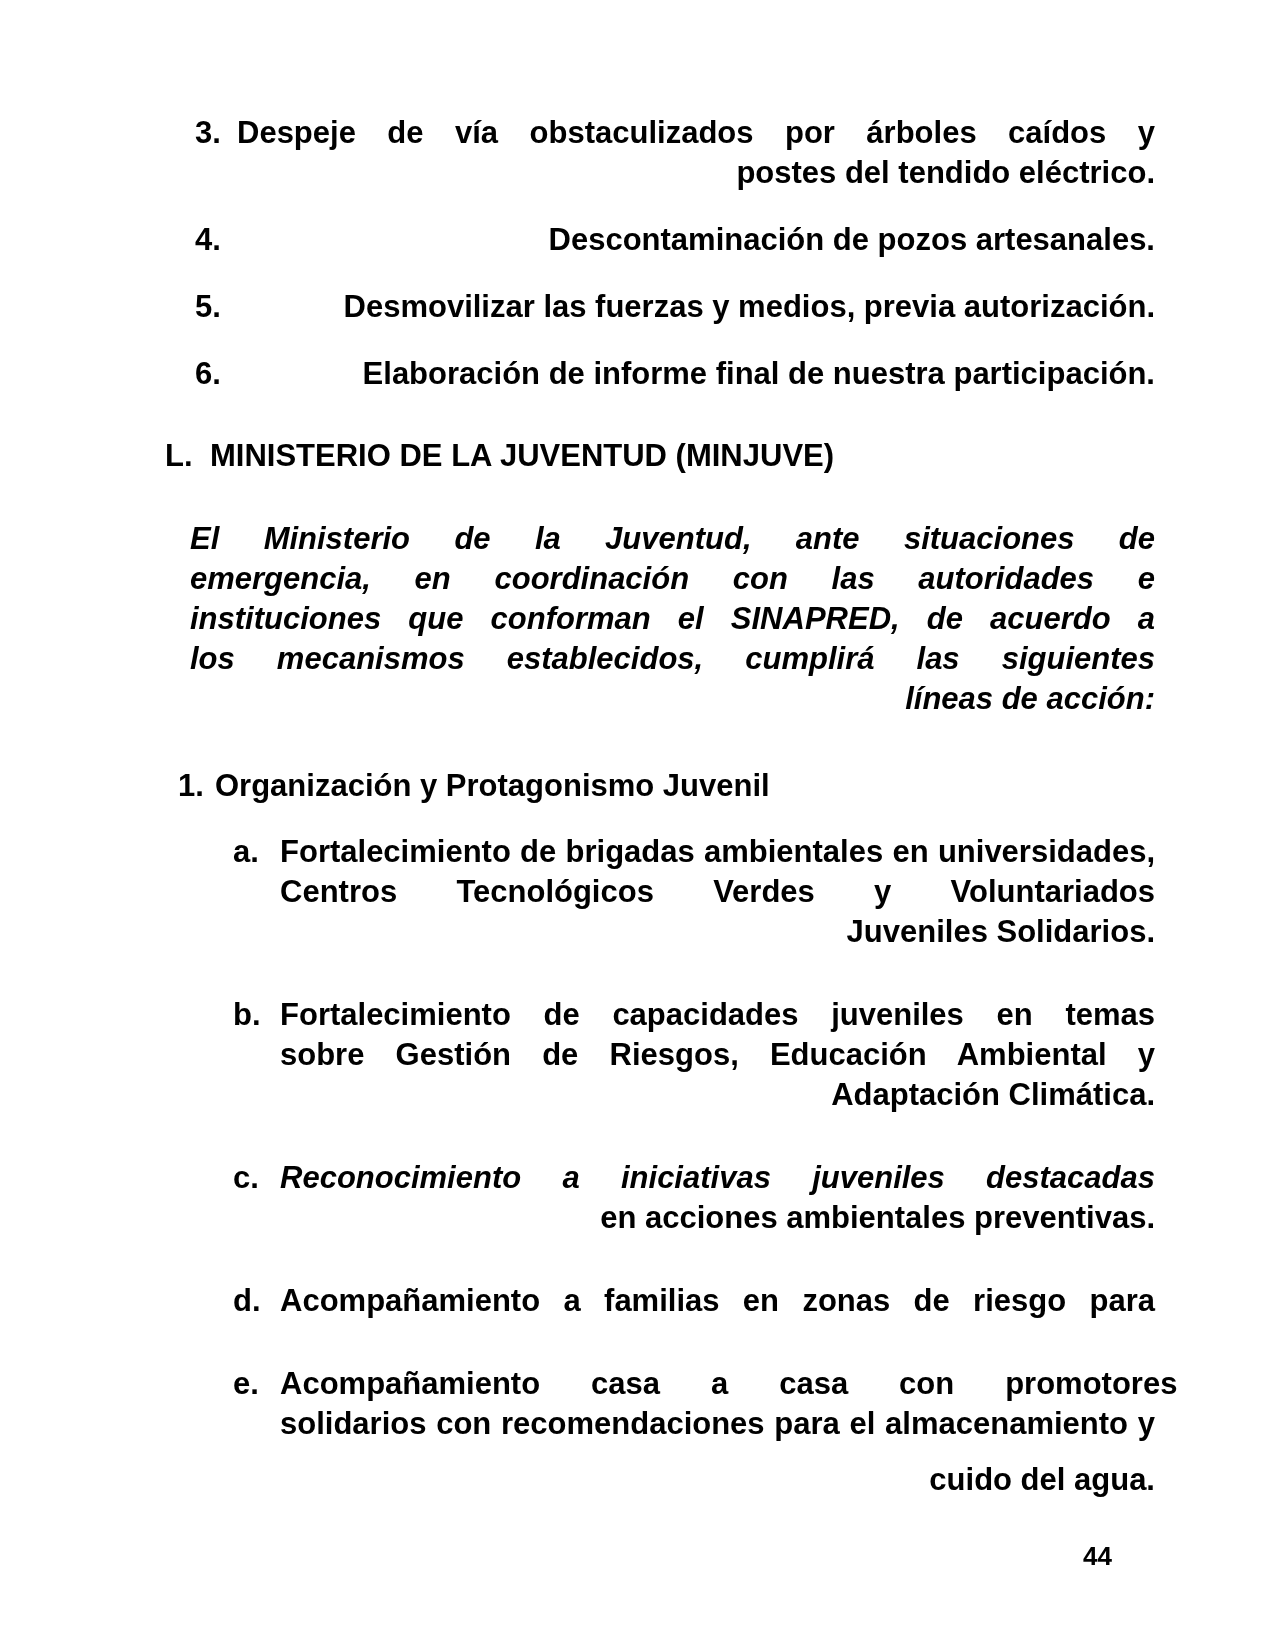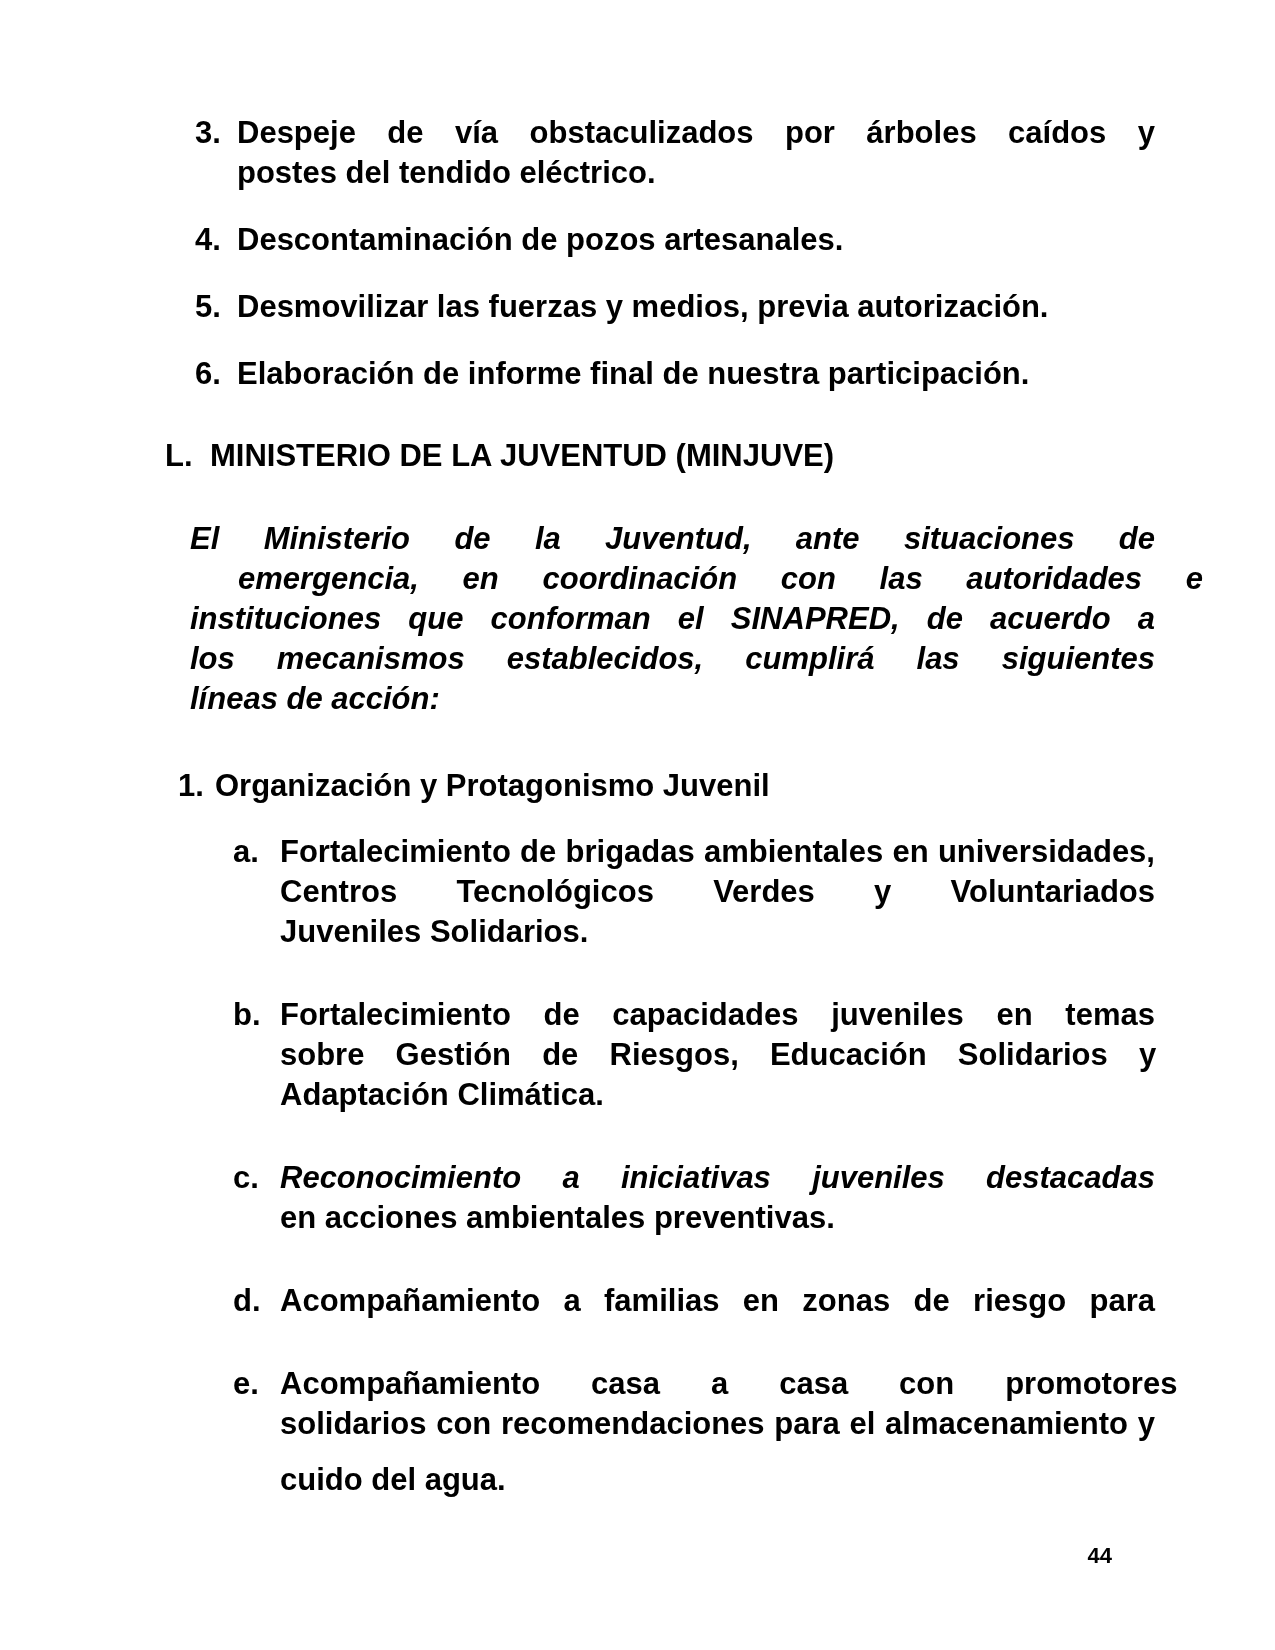--- a/index.html
+++ b/index.html
@@ -17,23 +17,23 @@
     padding-top:113px;
     overflow:hidden;
   }
   .item{position:relative;box-sizing:border-box;}
   .marker{position:absolute;left:0;top:0;line-height:40px;}
   .num-item{margin-left:195px;width:960px;padding-left:42px;margin-bottom:27px;}
   .let-item{margin-left:233px;width:922px;padding-left:47px;margin-bottom:43px;}
   .heading{position:relative;box-sizing:border-box;margin-left:165px;padding-left:45px;margin-top:42px;margin-bottom:43px;}
   .para{margin-left:190px;width:965px;margin-bottom:47px;font-style:italic;}
   .subheading{position:relative;box-sizing:border-box;margin-left:178px;padding-left:37px;margin-bottom:26px;}
-  .line{white-space:nowrap;overflow:visible;}
+  .line{white-space:nowrap;overflow:visible;text-align:right;}
   .line .lt{display:inline-block;transform-origin:0 50%;}
-  .page-num{position:absolute;top:1542px;right:163px;font-size:22px;line-height:28px;}
+  .page-num{position:absolute;top:1542px;right:163px;font-size:26px;line-height:28px;}
 </style>
 </head>
 <body>
 
 <div class="page">
 
   <div id="numbered-list">
       <div class="item num-item">
         <span class="marker">3.</span>
         <div class="line"><span class="lt" style="word-spacing: 22.85px;">Despeje de vía obstaculizados por árboles caídos y</span></div>
@@ -53,42 +53,42 @@
       </div>
     </div>
 
   <div class="heading">
     <span class="marker">L.</span>
     <span>MINISTERIO DE LA JUVENTUD (MINJUVE)</span>
   </div>
 
   <div id="intro-paragraph" class="para">
       <div class="line"><span class="lt" style="word-spacing: 35.73px;">El Ministerio de la Juventud, ante situaciones de</span></div>
-      <div class="line"><span class="lt" style="word-spacing: 35.07px; margin-left: 48px;">emergencia, en coordinación con las autoridades e</span></div>
+      <div class="line"><span class="lt" style="word-spacing: 35.07px;">emergencia, en coordinación con las autoridades e</span></div>
       <div class="line"><span class="lt" style="word-spacing: 18.51px;">instituciones que conforman el SINAPRED, de acuerdo a</span></div>
       <div class="line"><span class="lt" style="word-spacing: 33.46px;">los mecanismos establecidos, cumplirá las siguientes</span></div>
       <div class="line"><span class="lt" style="word-spacing: 0px;">líneas de acción:</span></div>
     </div>
 
   <div class="subheading">
     <span class="marker">1.</span>
     <span>Organización y Protagonismo Juvenil</span>
   </div>
 
   <div id="lettered-list">
       <div class="item let-item">
         <span class="marker">a.</span>
         <div class="line"><span class="lt" style="word-spacing: 0.65px;">Fortalecimiento de brigadas ambientales en universidades,</span></div>
         <div class="line"><span class="lt" style="word-spacing: 50.65px;">Centros Tecnológicos Verdes y Voluntariados</span></div>
         <div class="line"><span class="lt" style="word-spacing: 0px;">Juveniles Solidarios.</span></div>
       </div>
       <div class="item let-item">
         <span class="marker">b.</span>
         <div class="line"><span class="lt" style="word-spacing: 24.07px;">Fortalecimiento de capacidades juveniles en temas</span></div>
-        <div class="line"><span class="lt" style="word-spacing: 22.57px;">sobre Gestión de Riesgos, Educación Solidarios y</span></div>
+        <div class="line"><span class="lt" style="word-spacing: 22.57px;">sobre Gestión de Riesgos, Educación Ambiental y</span></div>
         <div class="line"><span class="lt" style="word-spacing: 0px;">Adaptación Climática.</span></div>
       </div>
       <div class="item let-item">
         <span class="marker">c.</span>
         <div class="line"><span class="lt" style="word-spacing: 32.67px; font-style: italic;">Reconocimiento a iniciativas juveniles destacadas</span></div>
         <div class="line"><span class="lt" style="word-spacing: 0px;">en acciones ambientales preventivas.</span></div>
       </div>
       <div class="item let-item">
         <span class="marker">d.</span>
         <div class="line"><span class="lt" style="word-spacing: 14.74px;">Acompañamiento a familias en zonas de riesgo para</span></div>

